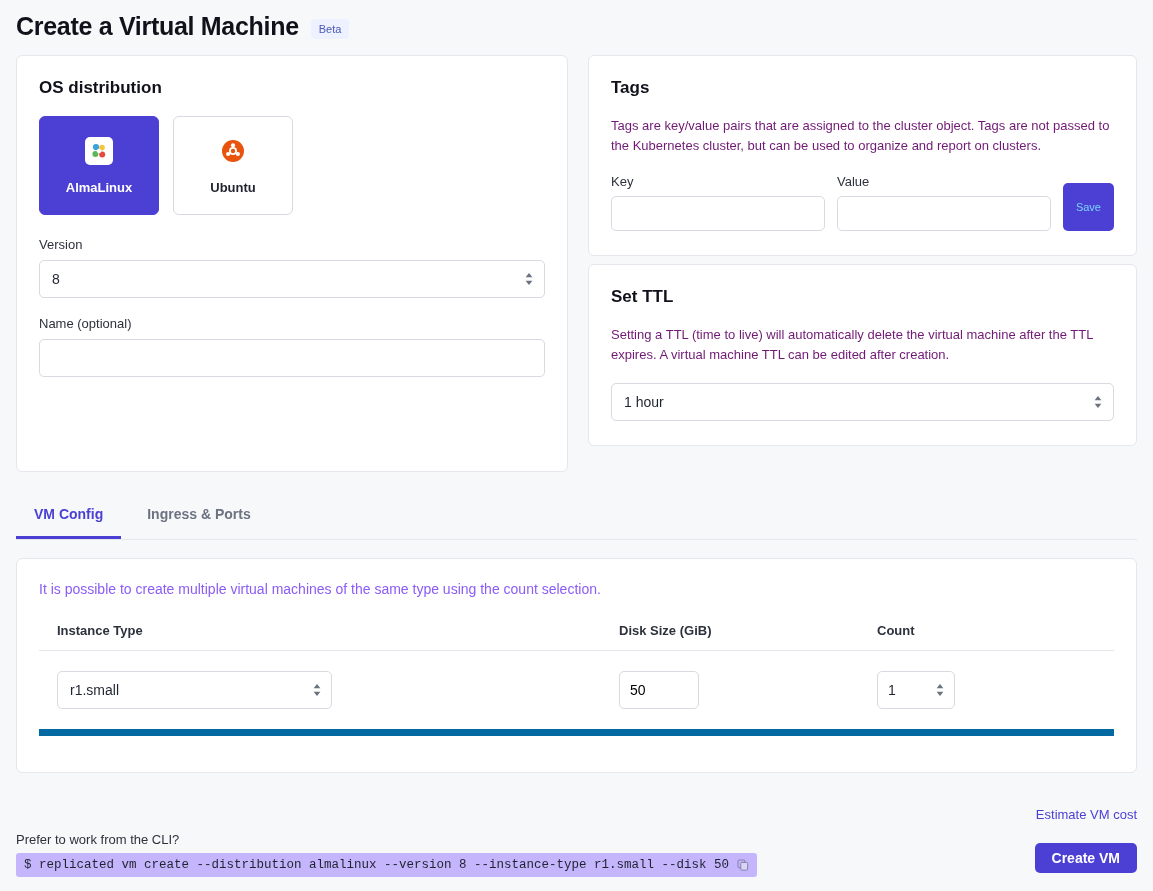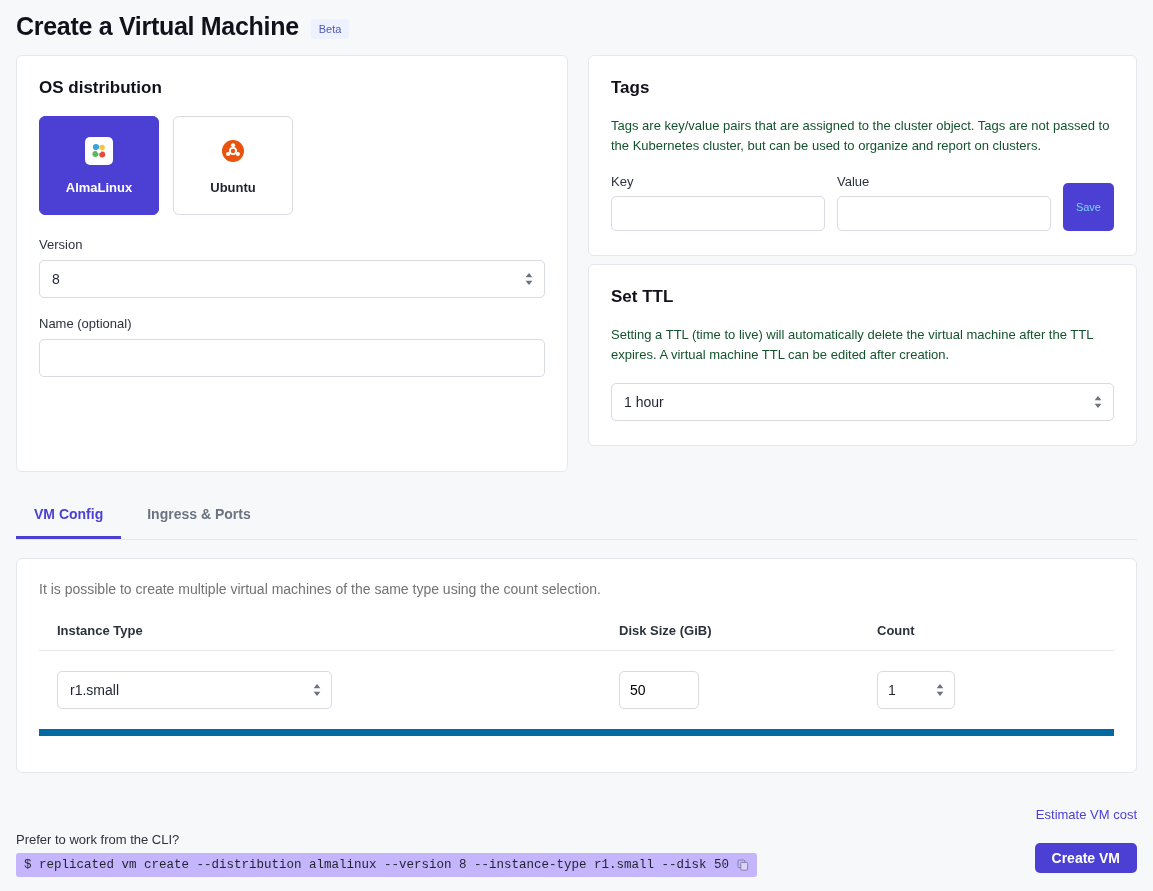--- a/index.html
+++ b/index.html
@@ -132,21 +132,21 @@
     display: flex;
     flex-direction: column;
     gap: 2px;
   }
   input.text-input { outline: none; font-family: "Liberation Sans", sans-serif; }
   
   .tags-card { padding: 22px 22px 24px 22px; }
   .desc {
     font-size: 13px;
     line-height: 20px;
-    color: #14532d;
+    color: #701a75;
     margin-bottom: 18px;
   }
   .kv-row {
     display: flex;
     align-items: flex-end;
     gap: 12px;
   }
   .kv-col { display: flex; flex-direction: column; }
   .kv-col.key { width: 224px; }
   .kv-col.value { width: 224px; }
@@ -195,21 +195,21 @@
     border-bottom: 3px solid #4b3fd4;
   }
   
   .config-card {
     margin-top: 18px;
     padding: 22px 22px 0 22px;
     min-height: 215px;
   }
   .config-note {
     font-size: 14px;
-    color: #737373;
+    color: #8b5cf6;
     margin-bottom: 26px;
   }
   .cfg-table { width: 100%; }
   .cfg-head {
     display: flex;
     font-size: 13px;
     font-weight: bold;
     color: #2c313c;
     border-bottom: 1px solid #e4e7ec;
     padding: 0 0 12px 0;

